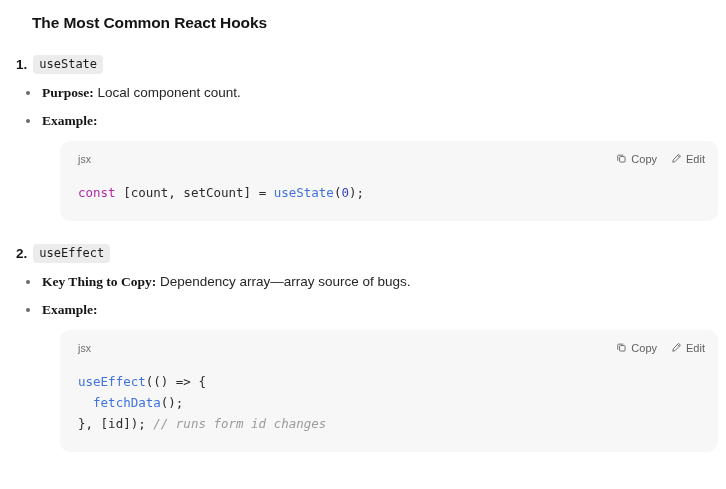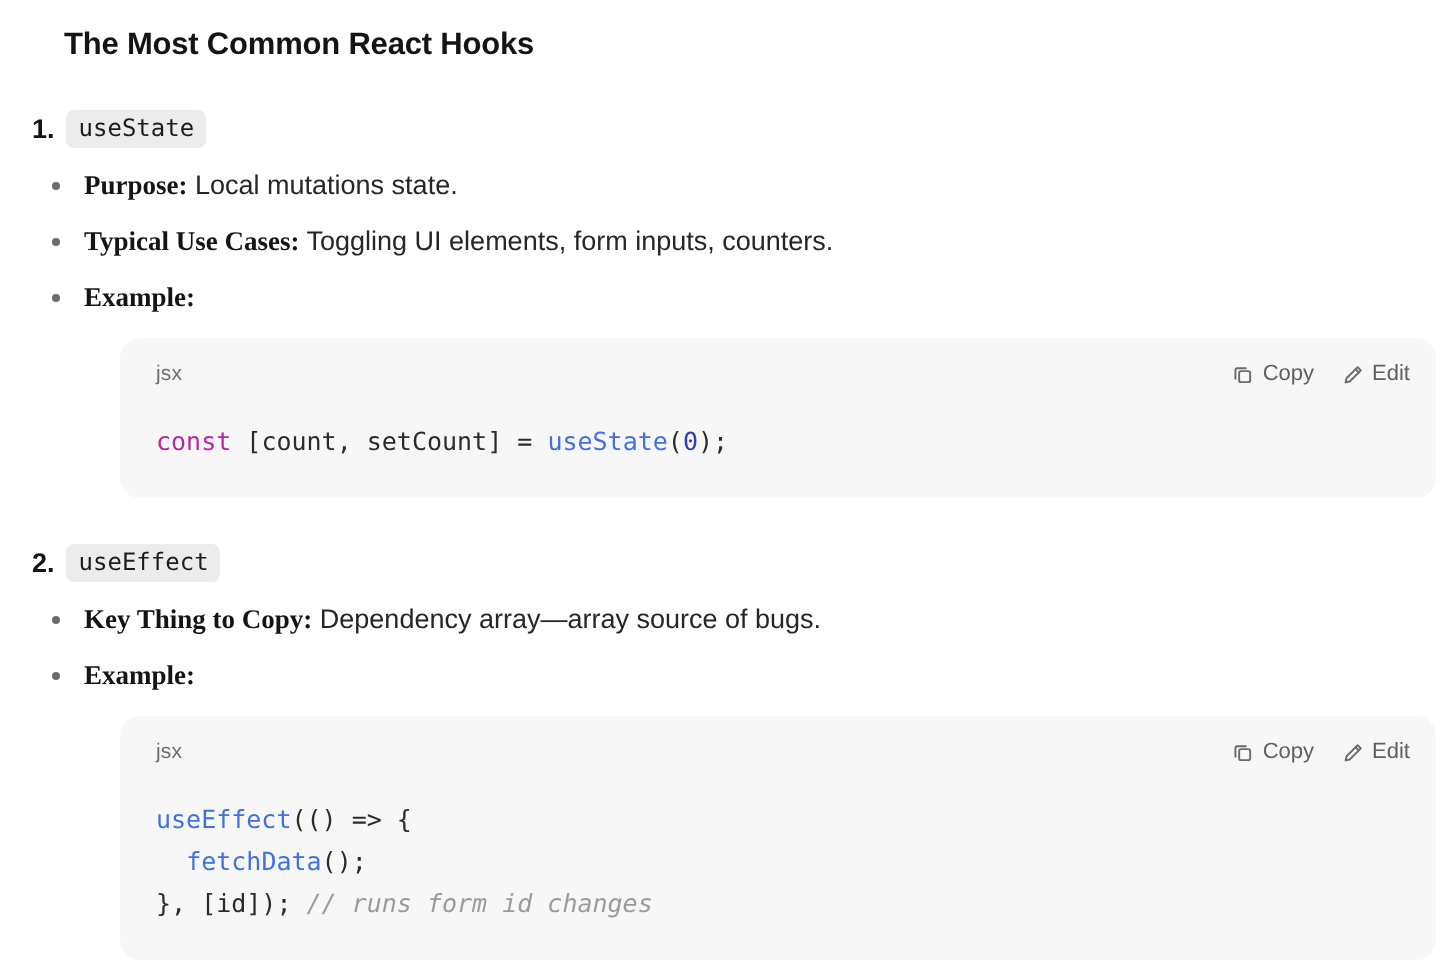--- a/index.html
+++ b/index.html
@@ -109,21 +109,21 @@
     color: #6e6e6e;
     letter-spacing: 0.1px;
   }
   .code-actions {
     display: flex;
     align-items: center;
     gap: 14px;
   }
   .code-action {
     display: flex;
-    align-items: flex-end;
+    align-items: flex-start;
     gap: 4px;
     font-size: 11px;
     color: #5f5f5f;
     cursor: pointer;
     user-select: none;
   }
   .code-action svg { display: block; }
 
   .code-body {
     font-family: "DejaVu Sans Mono", monospace;
@@ -149,24 +149,21 @@
   <h1 class="doc-title">The Most Common React Hooks</h1>
 
   <div class="section">
     <div class="section-heading">
       <span class="section-number">1.</span>
       <code class="inline-code">useState</code>
     </div>
 
     <ul class="bullets">
       <li>
-        <span class="li-label">Purpose:</span><span class="li-text"> Local mutations state.</span>
-      </li>
-      <li>
-        <span class="li-label">Typical Use Cases:</span><span class="li-text"> Toggling UI elements, form inputs, counters.</span>
+        <span class="li-label">Purpose:</span><span class="li-text"> Local component count.</span>
       </li>
       <li class="example-item">
         <span class="li-label">Example:</span><span class="li-text"></span>
       </li>
     </ul>
 
     <div class="code-card">
       <div class="code-card-header">
         <span class="code-lang">jsx</span>
         <div class="code-actions">

